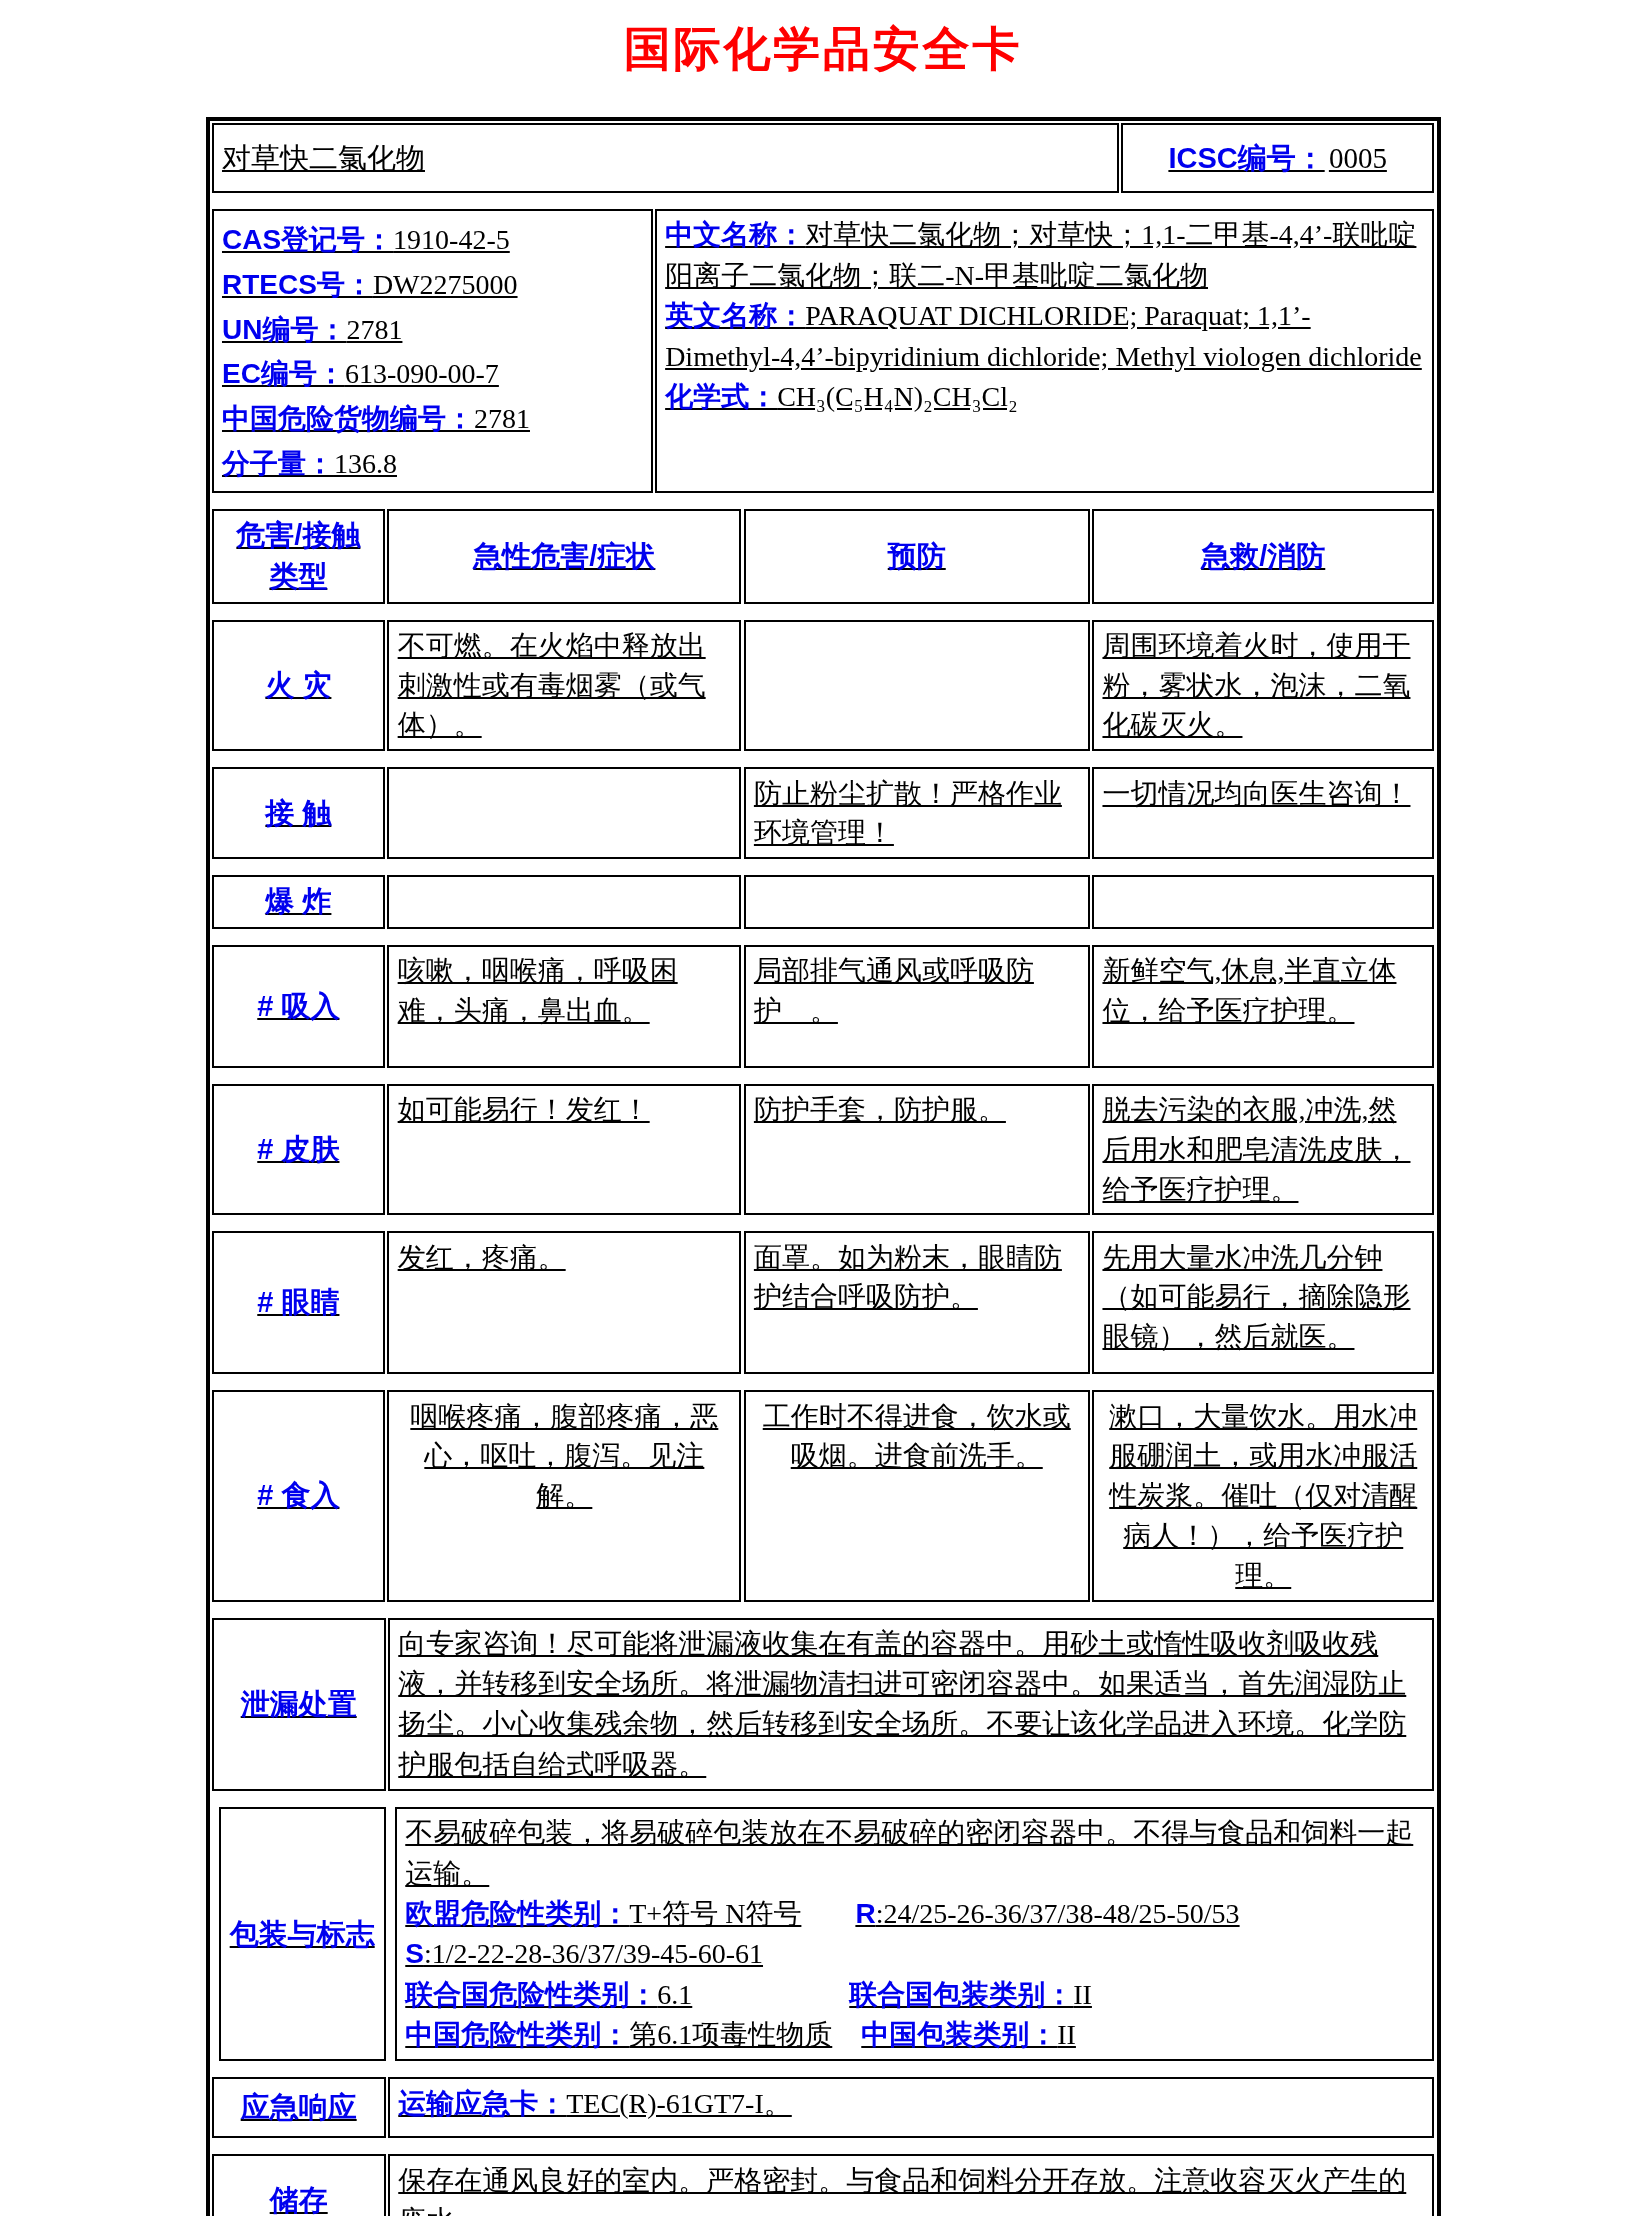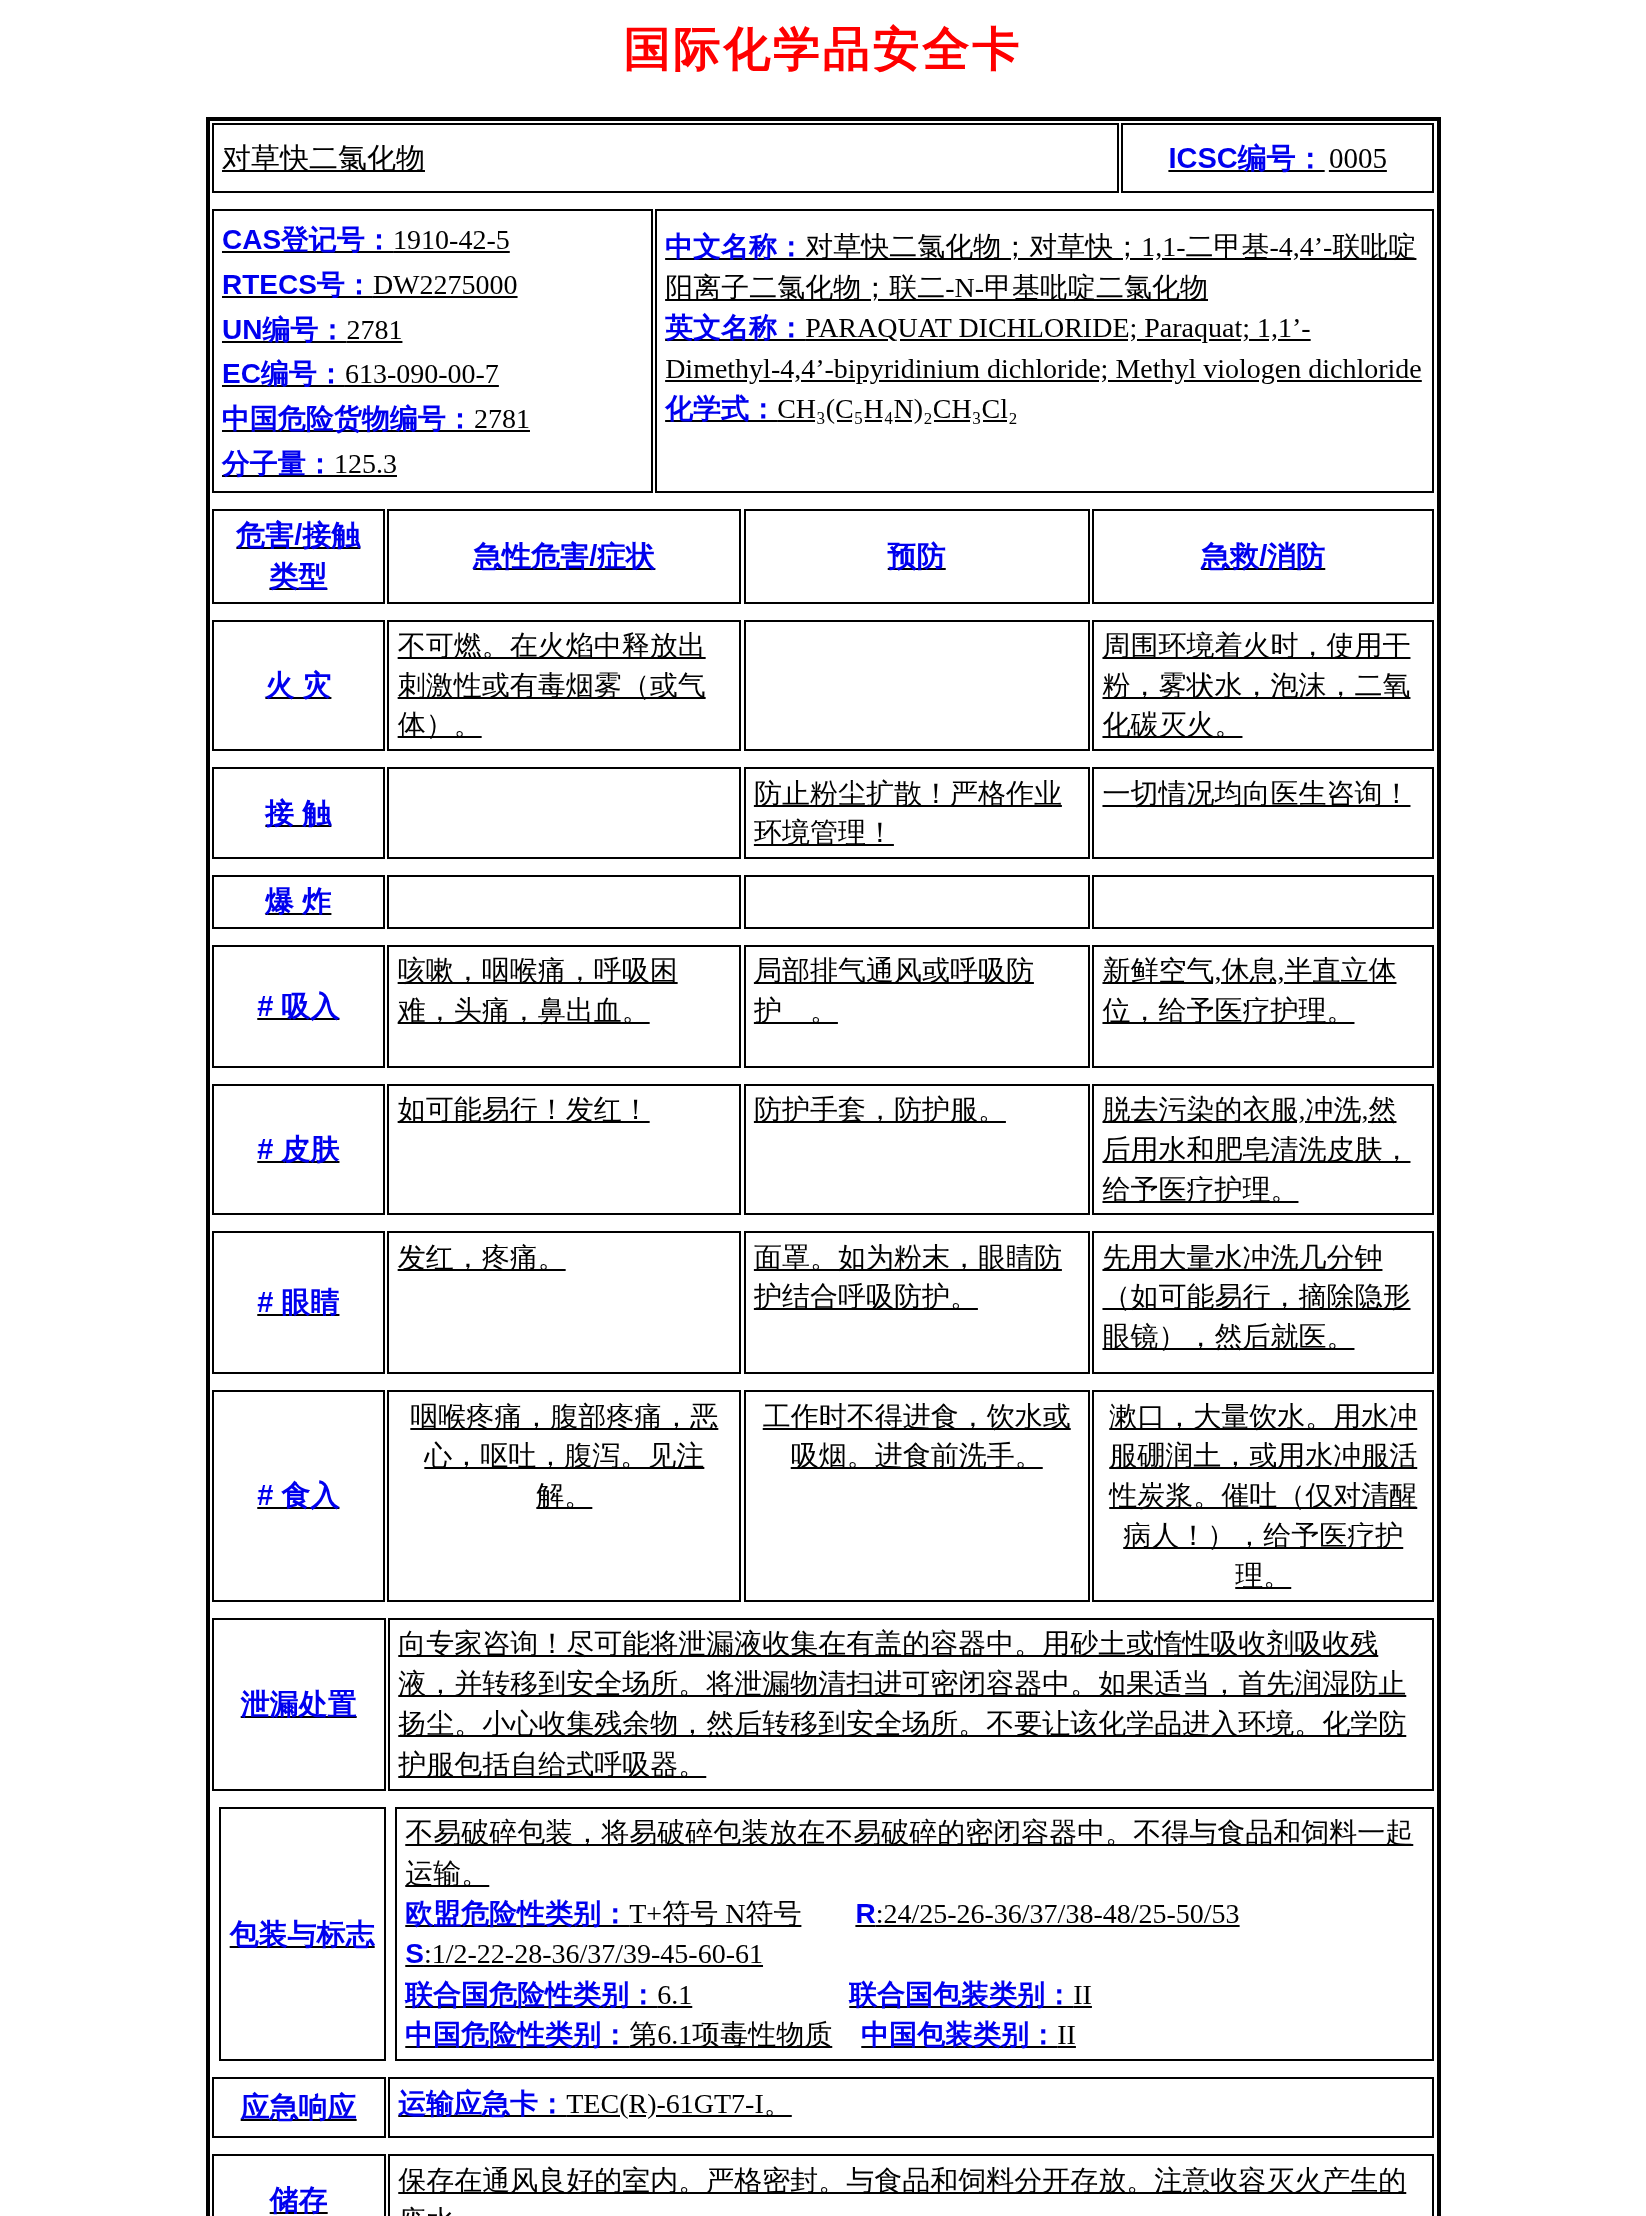--- a/index.html
+++ b/index.html
@@ -46,21 +46,21 @@
   .lbl {
     color: #0000ee;
     font-weight: bold;
     font-family: "Liberation Sans", "DejaVu Sans", sans-serif;
   }
   .val { color: #000; }
   .c-name { display: flex; align-items: center; font-size: 29px; min-height: 70px; }
   .c-icsc { display: flex; align-items: center; justify-content: center; font-size: 29px; gap: 4.2px; }
   .id-left { line-height: 1.6; padding-top: 7px; }
   .id-left div { white-space: nowrap; }
-  .id-right { line-height: 1.45; padding-top: 16px; }
+  .id-right { line-height: 1.45; padding-top: 4px; }
   .c-head {
     display: flex; align-items: center; justify-content: center;
     text-align: center; font-size: 29px; min-height: 91px;
   }
   .c-head .lbl { white-space: pre-line; }
   .c-type {
     display: flex; align-items: center; justify-content: center;
     text-align: center; font-size: 29px;
   }
   .mh-fire { min-height: 120px; }
@@ -96,21 +96,21 @@
     </div>
   </div>
 
   <div class="row r-id">
     <div class="c id-left">
       <div><span class="lbl">CAS登记号：</span><span class="val">1910-42-5</span></div>
       <div><span class="lbl">RTECS号：</span><span class="val">DW2275000</span></div>
       <div><span class="lbl">UN编号：</span><span class="val">2781</span></div>
       <div><span class="lbl">EC编号：</span><span class="val">613-090-00-7</span></div>
       <div><span class="lbl">中国危险货物编号：</span><span class="val">2781</span></div>
-      <div><span class="lbl">分子量：</span><span class="val">125.3</span></div>
+      <div><span class="lbl">分子量：</span><span class="val">136.8</span></div>
     </div>
     <div class="c id-right">
       <div><span class="lbl">中文名称：</span><span class="val">对草快二氯化物；对草快；1,1-二甲基-4,4’-联吡啶阳离子二氯化物；联二-N-甲基吡啶二氯化物</span></div>
       <div><span class="lbl">英文名称：</span><span class="val">PARAQUAT DICHLORIDE; Paraquat; 1,1’-Dimethyl-4,4’-bipyridinium dichloride; Methyl viologen dichloride</span></div>
       <div><span class="lbl">化学式：</span><span class="val">CH₃(C₅H₄N)₂CH₃Cl₂</span></div>
     </div>
   </div>
 
   <div class="row r-4">
     <div class="c c-head">

